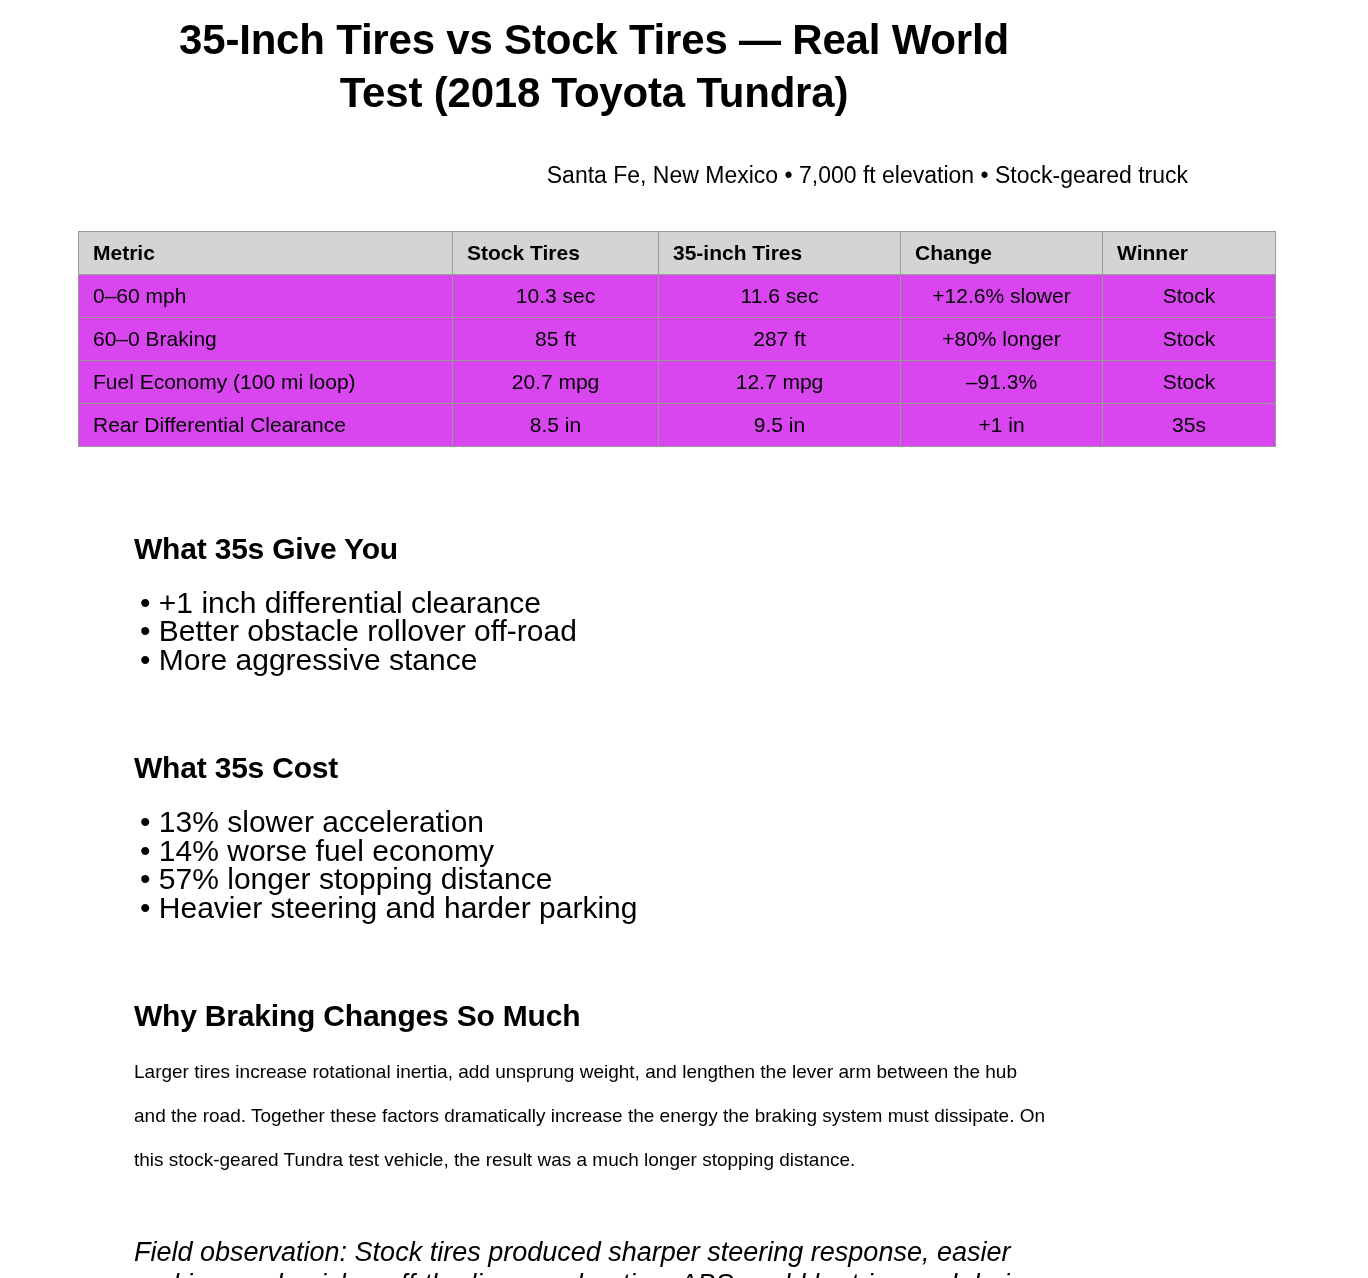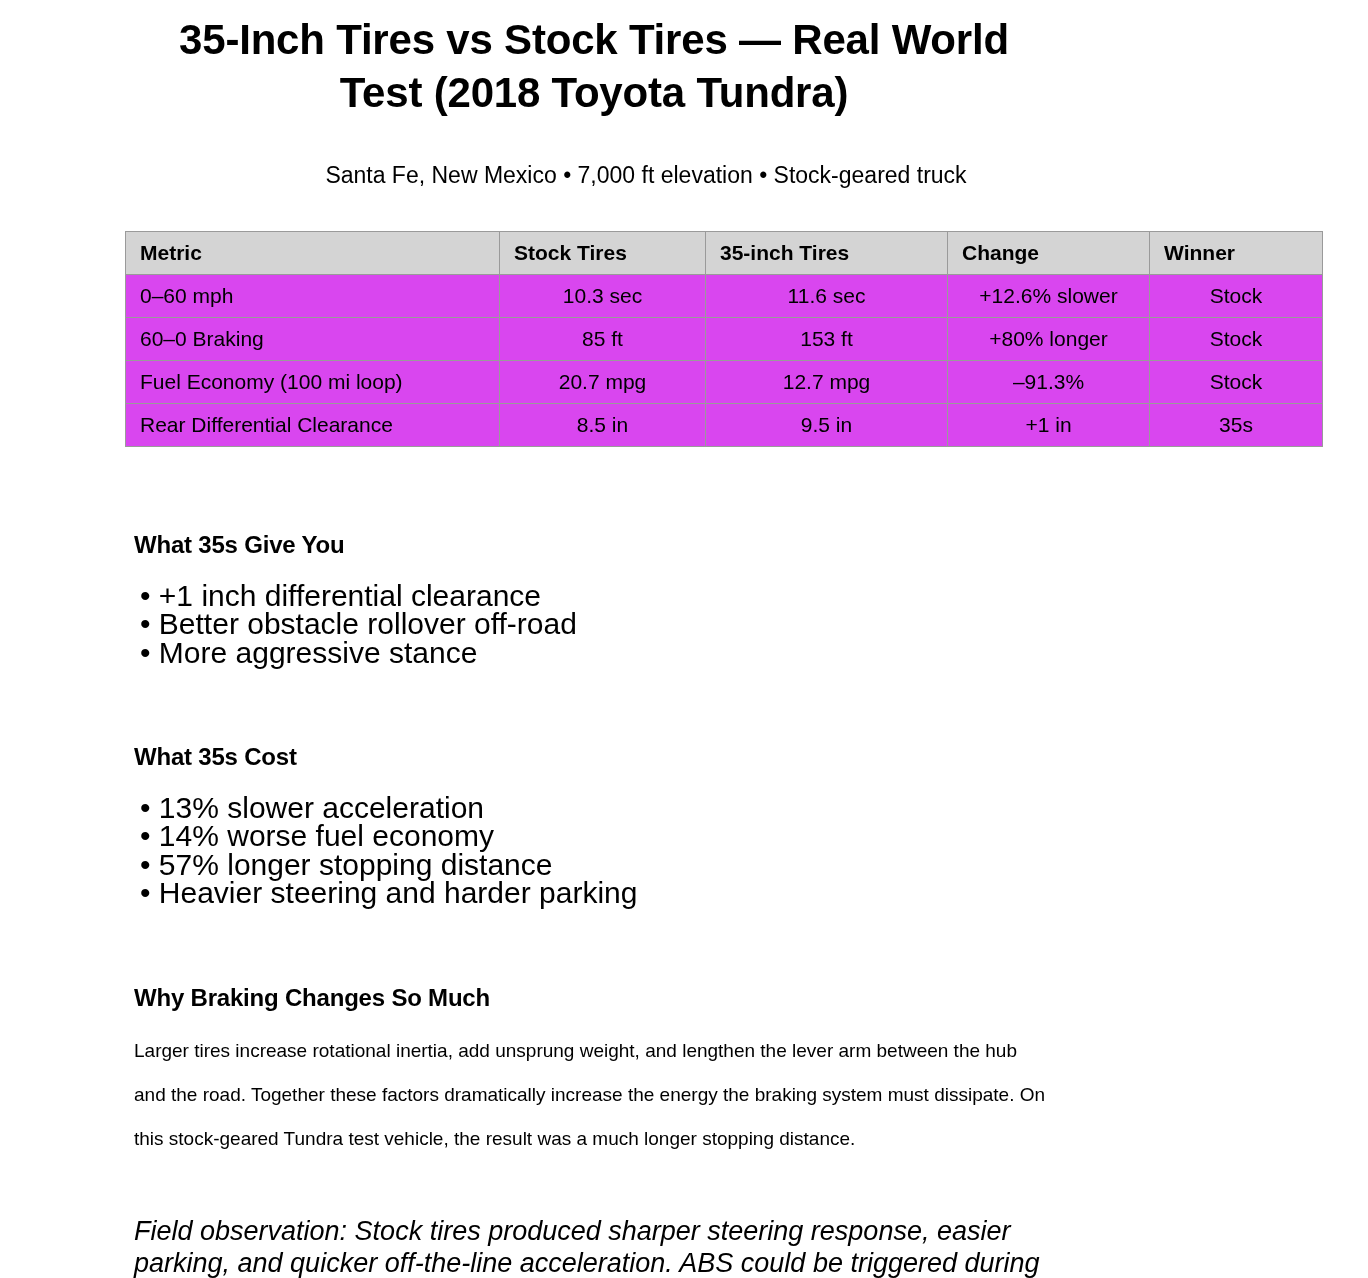--- a/index.html
+++ b/index.html
@@ -31,27 +31,26 @@
     font-weight: bold;
     text-align: center;
     letter-spacing: -0.2px;
   }
   .doc-subtitle {
     margin: 0;
     padding: 42px 0 0 104px;
     font-size: 23px;
     line-height: 1.3;
     font-weight: normal;
-    text-align: center;
+    text-align: right;
   }
 
   
   .table-wrap {
     padding: 40px 0 0 78px;
-    margin-left: 47px;
   }
   table.compare {
     border-collapse: collapse;
     width: 1197px;
     table-layout: fixed;
     font-size: 21px;
   }
   table.compare th,
   table.compare td {
     border: 1px solid #9a9a9a;
@@ -86,21 +85,21 @@
   .section {
     padding-left: 134px;
     padding-right: 140px;
   }
   .section-give  { padding-top: 84px; }
   .section-cost  { padding-top: 76px; }
   .section-why   { padding-top: 76px; }
 
   h2.section-heading {
     margin: 0;
-    font-size: 24px;
+    font-size: 30px;
     line-height: 1.2;
     font-weight: bold;
     letter-spacing: -0.2px;
   }
   ul.bullets {
     margin: 22px 0 0 0;
     padding: 0;
     list-style: none;
   }
   ul.bullets li {
@@ -156,21 +155,21 @@
         <tr>
           <td class="metric-cell">0–60 mph</td>
           <td>10.3 sec</td>
           <td>11.6 sec</td>
           <td>+12.6% slower</td>
           <td>Stock</td>
         </tr>
         <tr>
           <td class="metric-cell">60–0 Braking</td>
           <td>85 ft</td>
-          <td>153 ft</td>
+          <td>287 ft</td>
           <td>+80% longer</td>
           <td>Stock</td>
         </tr>
         <tr>
           <td class="metric-cell">Fuel Economy (100 mi loop)</td>
           <td>20.7 mpg</td>
           <td>12.7 mpg</td>
           <td>–91.3%</td>
           <td>Stock</td>
         </tr>

